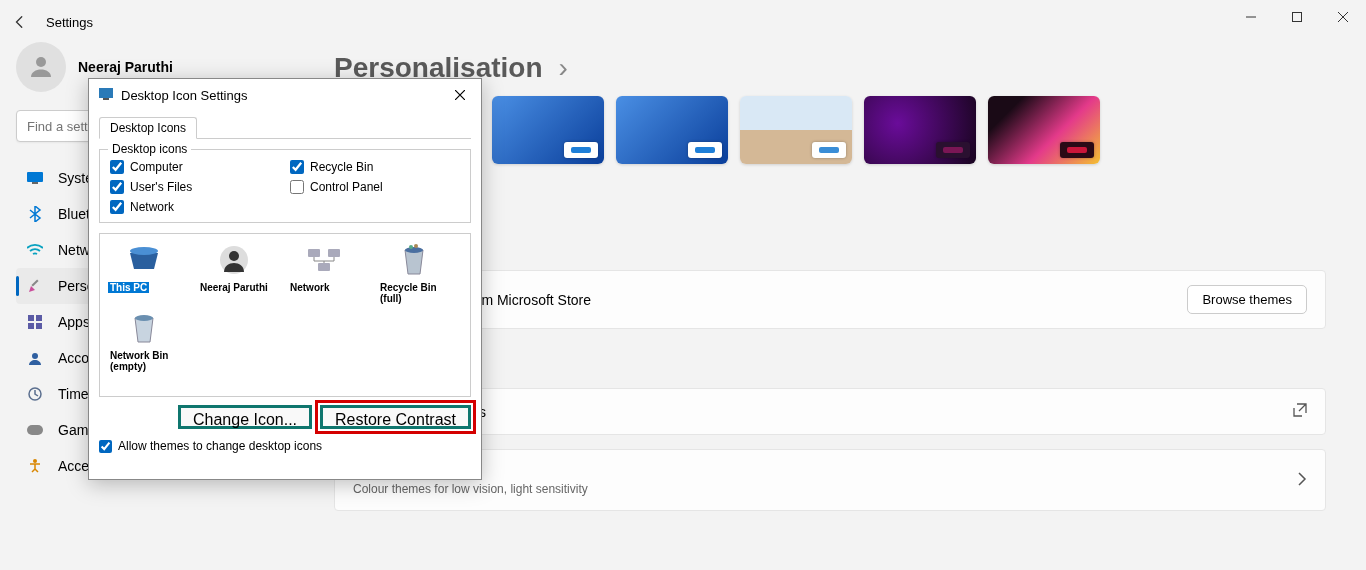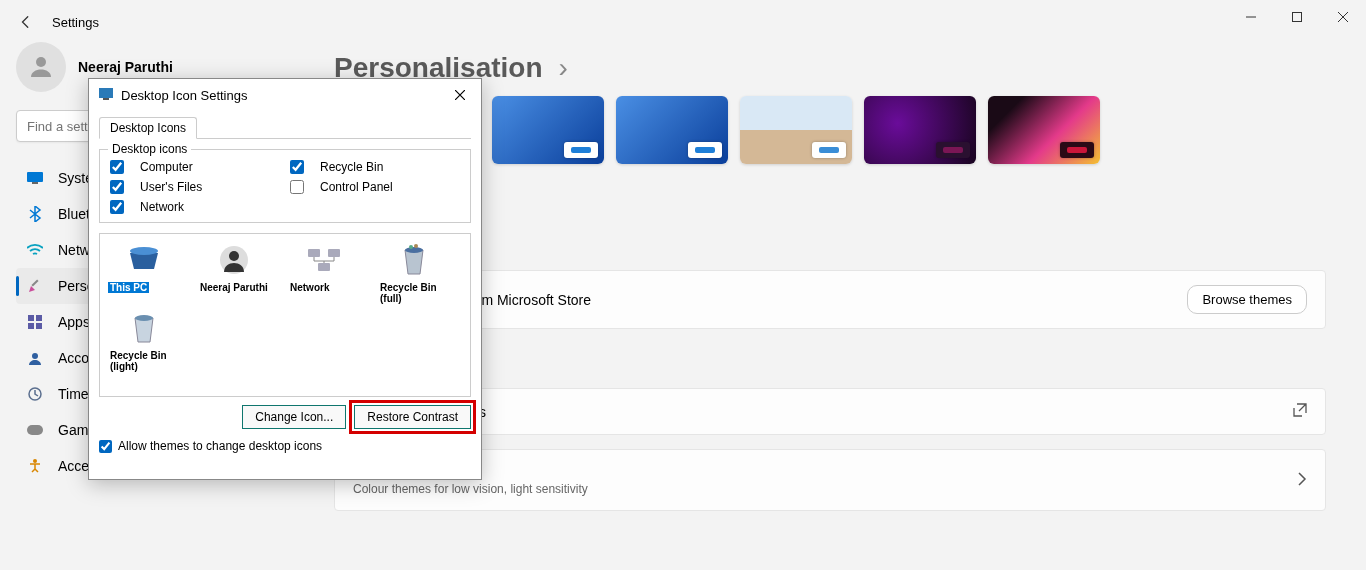--- a/index.html
+++ b/index.html
@@ -1,18 +1,18 @@
 <!DOCTYPE html>
 <html><head>
 <meta charset="utf-8">
 <style>
 * { box-sizing: border-box; margin: 0; padding: 0; font-family: "Segoe UI", sans-serif; }
 body { background: #f3f3f3; width: 1366px; height: 570px; overflow: hidden; position: relative; font-size: 14px; color: #000; }
 
-.titlebar { height: 44px; display: flex; align-items: center; padding: 0 16px; }
+.titlebar { height: 44px; display: flex; align-items: center; padding: 0 10px; }
 .back-btn { width: 20px; height: 20px; display: flex; align-items: center; justify-content: center; margin-right: 16px; cursor: pointer; }
 .title-txt { font-size: 13px; }
 .win-controls { position: absolute; right: 0; top: 0; display: flex; }
 .win-btn { width: 46px; height: 34px; display: flex; align-items: center; justify-content: center; color: #333; }
 
 .main-layout { display: flex; height: calc(100% - 44px); }
 .sidebar { width: 310px; padding: 0 16px; }
 .user-row { display: flex; align-items: center; gap: 12px; margin-bottom: 18px; margin-top: -2px; }
 .avatar { width: 50px; height: 50px; border-radius: 50%; background: #e0e0e0; display: flex; align-items: center; justify-content: center; }
 .avatar svg { fill: #999; }
@@ -36,44 +36,44 @@
 .thumb-task { position: absolute; bottom: 6px; right: 6px; width: 34px; height: 16px; border-radius: 3px; background: #fff; box-shadow: 0 0 3px rgba(0,0,0,.3); display:flex; align-items:center; justify-content:center;}
 .thumb-accent { width: 20px; height: 6px; border-radius: 2px; }
 .theme-thumb.big { width: 112px; height: 80px; }
 
 .store-row, .setting-row { display: flex; align-items: center; justify-content: space-between; background: #fdfdfd; border: 1px solid #e5e5e5; border-radius: 4px; padding: 14px 18px; margin-top: 14px; }
 .related-label { font-size: 13px; font-weight: 600; color: #333; margin-top: 30px; margin-bottom: 6px; }
 .setting-row { flex-direction: row; }
 .setting-text-sub { font-size: 12px; color: #666; margin-top: 2px; }
 .chev { color: #666; }
 
-.browse-btn { background: #fff; border: 1px solid #ccc; border-radius: 10px; padding: 6px 14px; font-size: 13px; cursor: pointer; }
+.browse-btn { background: #fff; border: 1px solid #ccc; border-radius: 5px; padding: 6px 14px; font-size: 13px; cursor: pointer; }
 
 
 .dialog { position: absolute; left: 88px; top: 78px; width: 394px; background: #fff; border: 1px solid #888; box-shadow: 0 4px 20px rgba(0,0,0,.25); }
 .dlg-title { display: flex; align-items: center; justify-content: space-between; padding: 6px 10px; font-size: 13px; }
 .dlg-title-left { display:flex; align-items:center; gap:8px; }
 .dlg-close { cursor: pointer; font-size: 14px; padding: 2px 6px; }
 .dlg-body { padding: 6px 10px 26px; }
 .tabstrip { border-bottom: 1px solid #ccc; display: flex; }
 .tab { border: 1px solid #ccc; border-bottom: 1px solid #fff; background: #fff; padding: 3px 10px; font-size: 12px; margin-bottom: -1px; border-radius: 3px 3px 0 0; }
 .group { border: 1px solid #ccc; margin-top: 10px; padding: 10px 10px 8px; position: relative; }
 .group-legend { position: absolute; top: -8px; left: 8px; background: #fff; padding: 0 4px; font-size: 12px; }
 .chk-grid { display: grid; grid-template-columns: 1fr 1fr; gap: 6px 10px; }
-.chk { display: flex; align-items: center; gap: 16px; font-size: 12px; }
+.chk { display: flex; align-items: center; gap: 6px; font-size: 12px; }
 .chk input { width: 14px; height: 14px; accent-color: #0067c0; }
 
 .icon-area { border: 1px solid #ccc; margin-top: 10px; height: 164px; padding: 8px; display: flex; flex-wrap: wrap; align-content: flex-start; gap: 6px 18px; }
 .icon-item { width: 72px; font-size: 10px; cursor: pointer; font-weight: bold; }
 .icon-item .ico { width: 36px; height: 36px; margin: 0 auto 4px; display:flex; align-items:center; justify-content:center; }
 .icon-item.sel .lbl { background: #0078d4; color: #fff; }
 .lbl { display: inline-block; padding: 0 2px; }
 
 .dlg-btn-row { display: flex; justify-content: flex-end; gap: 8px; margin-top: 8px; }
-.dlg-btn { border: 1px solid #0f766e; background: #f9f9f9; padding: 3px 12px; font-size: 12px; cursor: pointer; height: 24px; min-width: 84px; }
+.dlg-btn { border: 3px solid #0f766e; background: #f9f9f9; padding: 3px 12px; font-size: 16px; cursor: pointer; height: 24px; min-width: 84px; }
 .dlg-btn.highlight { outline: 3px solid #d40000; outline-offset: 2px; }
 
 .allow-row { display:flex; align-items:center; gap:6px; font-size:12px; margin-top: 10px; }
 
 .dlg-footer { background: #f0f0f0; border-top: 1px solid #ddd; padding: 8px 10px; display: flex; justify-content: flex-end; gap: 6px; }
 .dlg-footer .dlg-btn { min-width: 74px; }
 .dlg-footer .dlg-btn.ok { border-color: #0067c0; }
 .dlg-footer .dlg-btn.apply { color: #aaa; }
 </style>
 </head>
@@ -368,21 +368,21 @@
           </div>
         <span class="lbl">Recycle Bin (full)</span>
       </div>
       <div class="icon-item">
         <div class="ico">
             <svg width="26" height="32" viewBox="0 0 26 32">
               <path d="M4 6h18l-3 24H7z" fill="#c8d4e0" stroke="#889"></path>
               <ellipse cx="13" cy="6" rx="9" ry="3" fill="#6a8fb0"></ellipse>
             </svg>
           </div>
-        <span class="lbl">Recycle Bin (light)</span>
+        <span class="lbl">Network Bin (empty)</span>
       </div>
     </div>
 
     <div class="dlg-btn-row">
       <button class="dlg-btn">Change Icon...</button>
       <button class="dlg-btn highlight">Restore Contrast</button>
     </div>
 
     <label class="allow-row">
       <input type="checkbox" checked="" style="accent-color: rgb(0, 103, 192);">

